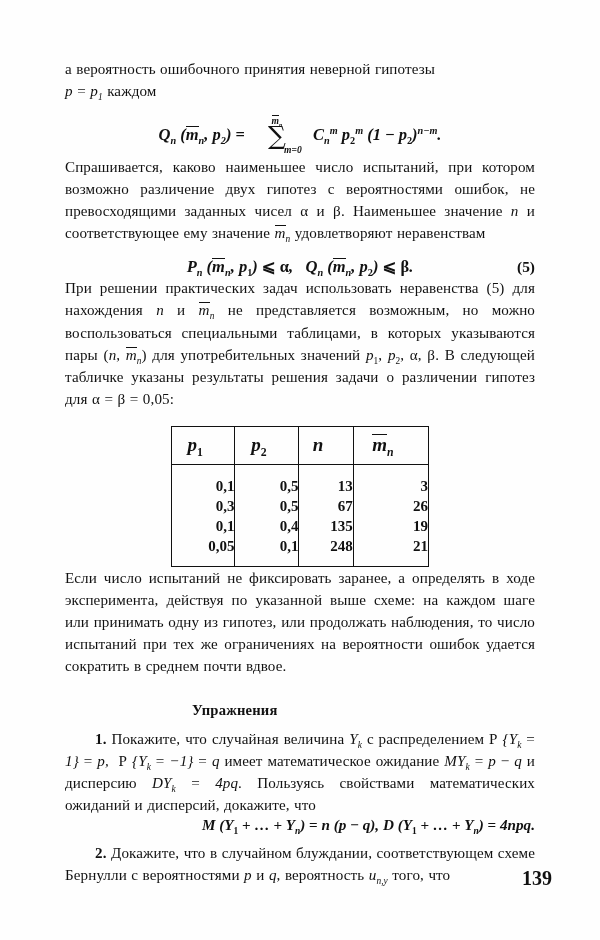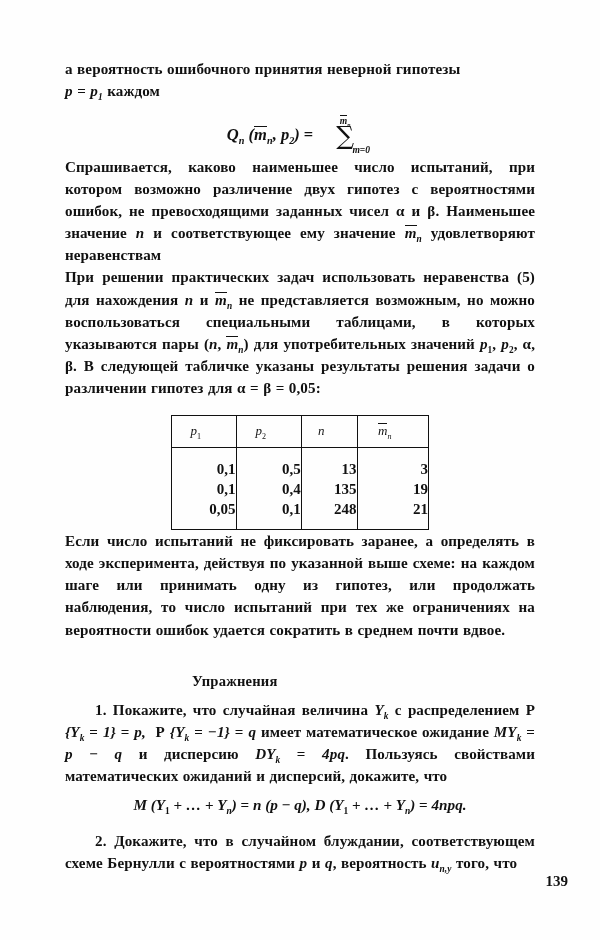--- a/index.html
+++ b/index.html
@@ -21,21 +21,21 @@
     left: 65px;
     top: 58px;
     width: 470px;
   }
   p.body {
     margin: 0;
     font-size: 15.1px;
     line-height: 1.465;
     text-align: justify;
     text-align-last: left;
-    font-weight: 700;
+    font-weight: 400;
     letter-spacing: 0.1px;
     word-spacing: 0.6px;
   }
   .blk { margin-top: 0; }
   .gap-a { margin-top: 13px; }
   .gap-b { margin-top: 14px; }
   .gap-c { margin-top: 16px; }
 
   
   .math {
@@ -108,91 +108,95 @@
   table.data {
     border-collapse: collapse;
     width: 256px;
     font-size: 15px;
     font-weight: 600;
   }
   table.data thead th {
     border-bottom: 1.6px solid #111;
     border-right: 1.4px solid #111;
     padding: 7px 16px 8px 0;
-    font-weight: 400;
+    font-weight: 700;
     font-style: italic;
     text-align: center;
-    font-size: 13px;
+    font-size: 19px;
   }
   table.data thead th:last-child { border-right: none; }
   table.data tbody td {
     border-right: 1.4px solid #111;
     padding: 1.5px 0;
     text-align: right;
     font-size: 15px;
     font-weight: 600;
   }
   table.data tbody td:last-child { border-right: none; }
   table.data tbody tr:first-child td { padding-top: 13px; }
   table.data tbody tr:last-child td { padding-bottom: 11px; }
   .tbl-outer {
     border-top: 1.7px solid #111;
     border-bottom: 1.7px solid #111;
     border-left: 1.5px solid #111;
     border-right: 1.5px solid #111;
   }
 
   .section-head {
-    margin-top: 32px;
+    margin-top: 24px;
     font-size: 14.6px;
     font-weight: 700;
     padding-left: 127px;
     letter-spacing: 0.2px;
   }
   .indent { text-indent: 30px; }
   .ex-text {
     font-size: 14.2px;
     line-height: 1.42;
     font-weight: 600;
   }
   .display-sm {
-    text-align: center;
+    text-align: right;
     font-size: 15.2px;
     font-weight: 600;
-    margin-top: 9px;
   }
   .folio {
     position: absolute;
-    right: 32px;
+    right: 48px;
     bottom: 50px;
-    font-size: 15px;
+    font-size: 20px;
     font-weight: 600;
   }
 </style>
 </head>
 <body>
 
 <div class="page">
   <div class="content">
 
     <p class="body blk"><span>а вероятность ошибочного принятия неверной гипотезы</span><br>
       <span class="math">p <span class="up">=</span> p<sub>1</sub></span> <span>каждом</span></p>
 
     <div class="display gap-b">
       <span class="math">Q<sub>n</sub> (<span class="ovl">m</span><sub>n</sub>, p<sub>2</sub>)</span>
       <span class="up">=</span>
       <span class="sum">
         <span class="lim top"><span class="ovl">m</span><sub>n</sub></span>
         <span class="sig">∑</span>
         <span class="lim bot">m<span class="up">=</span>0</span>
       </span>
+      <span class="math">&nbsp;C<sub class="">n</sub><sup>m</sup> p<sub class="upr">2</sub><sup>m</sup> (1 <span class="up">−</span> p<sub class="upr">2</sub>)<sup>n−m</sup>.</span>
     </div>
 
     <p class="body gap-b"><span>Спрашивается, каково наименьшее  число  испытаний, при котором возможно различение двух гипотез с вероятностями ошибок, не превосходящими заданных чисел </span><span class="math up">α</span><span> и </span><span class="math up">β</span><span>. Наименьшее значение </span><span class="math">n</span><span> и соответствующее ему значение </span><span class="math"><span class="ovl">m</span><sub>n</sub></span><span> удовлетворяют неравенствам</span></p>
 
+    <div class="display gap-a">
+      <span class="math">P<sub>n</sub> (<span class="ovl">m</span><sub>n</sub>, p<sub class="upr">1</sub>) <span class="up">⩽</span> <span class="up">α</span>,&nbsp;&nbsp; Q<sub>n</sub> (<span class="ovl">m</span><sub>n</sub>, p<sub class="upr">2</sub>) <span class="up">⩽</span> <span class="up">β</span>.</span>
+      <span class="eqno">(5)</span>
+    </div>
 
     <p class="body gap-a"><span>При решении практических задач использовать неравенства (5) для нахождения </span><span class="math">n</span><span> и </span><span class="math"><span class="ovl">m</span><sub>n</sub></span><span> не представляется возможным, но можно воспользоваться специальными таблицами, в которых указываются пары (</span><span class="math">n</span><span>, </span><span class="math"><span class="ovl">m</span><sub>n</sub></span><span>) для употребительных значений </span><span class="math">p<sub class="upr">1</sub></span><span>, </span><span class="math">p<sub class="upr">2</sub></span><span>, </span><span class="math up">α</span><span>, </span><span class="math up">β</span><span>. В следующей табличке указаны результаты решения задачи о различении гипотез для </span><span class="math up">α</span><span> = </span><span class="math up">β</span><span> = 0,05:</span></p>
 
     <div class="tbl-wrap">
       <div class="tbl-outer">
         <table class="data">
           <thead>
             <tr>
               <th>p<sub class="upr">1</sub></th>
               <th>p<sub class="upr">2</sub></th>
@@ -201,20 +205,26 @@
             </tr>
           </thead>
           <tbody>
             <tr>
               <td>0,1</td>
               <td>0,5</td>
               <td>13</td>
               <td>3</td>
             </tr>
             <tr>
+              <td>0,3</td>
+              <td>0,5</td>
+              <td>67</td>
+              <td>26</td>
+            </tr>
+            <tr>
               <td>0,1</td>
               <td>0,4</td>
               <td>135</td>
               <td>19</td>
             </tr>
             <tr>
               <td>0,05</td>
               <td>0,1</td>
               <td>248</td>
               <td>21</td>
@@ -227,18 +237,18 @@
     <p class="body gap-c">Если число испытаний не фиксировать заранее, а определять в ходе эксперимента, действуя по указанной выше схеме: на каждом шаге или принимать одну из гипотез, или продолжать наблюдения, то число испытаний при тех же ограничениях на вероятности ошибок удается сократить в среднем почти вдвое.</p>
 
     <div class="section-head">Упражнения</div>
 
     <p class="body ex-text indent" style="margin-top:9px"><b>1.</b><span> Покажите, что случайная величина </span><span class="math">Y<sub>k</sub></span><span> с распределением  </span><span class="math"><span class="up">P</span> {Y<sub>k</sub> <span class="up">=</span> 1} <span class="up">=</span> p,&nbsp; <span class="up">P</span> {Y<sub>k</sub> <span class="up">=</span> −1} <span class="up">=</span> q</span><span>  имеет математическое ожидание </span><span class="math">MY<sub>k</sub> <span class="up">=</span> p <span class="up">−</span> q</span><span> и дисперсию </span><span class="math">DY<sub>k</sub> <span class="up">=</span> 4pq</span><span>. Пользуясь свойствами математических ожиданий и дисперсий, докажите, что</span></p>
 
     <div class="display-sm">
       <span class="math">M (Y<sub class="upr">1</sub> <span class="up">+</span> … <span class="up">+</span> Y<sub>n</sub>) <span class="up">=</span> n (p <span class="up">−</span> q), D (Y<sub class="upr">1</sub> <span class="up">+</span> … <span class="up">+</span> Y<sub>n</sub>) <span class="up">=</span> 4npq.</span>
     </div>
 
-    <p class="body ex-text indent" style="margin-top:16px"><b>2.</b><span> Докажите, что в случайном блуждании, соответствующем схеме Бернулли с вероятностями </span><span class="math">p</span><span> и </span><span class="math">q</span><span>, вероятность </span><span class="math">u<sub>n,y</sub></span><span> того, что</span></p>
+    <p class="body ex-text indent" style="margin-top:8px"><b>2.</b><span> Докажите, что в случайном блуждании, соответствующем схеме Бернулли с вероятностями </span><span class="math">p</span><span> и </span><span class="math">q</span><span>, вероятность </span><span class="math">u<sub>n,y</sub></span><span> того, что</span></p>
 
   </div>
 
   <div class="folio">139</div>
 </div>
 
 </body></html>

